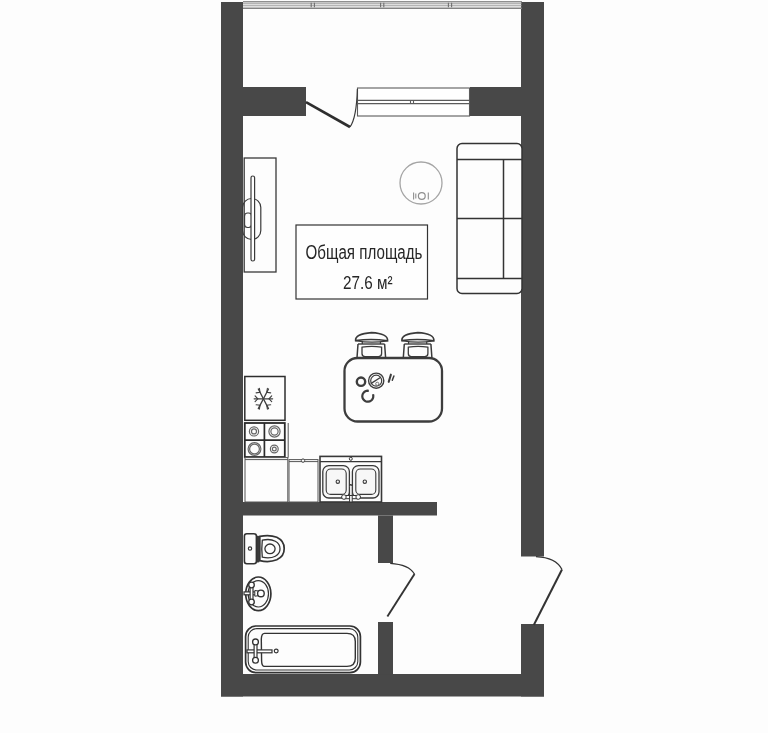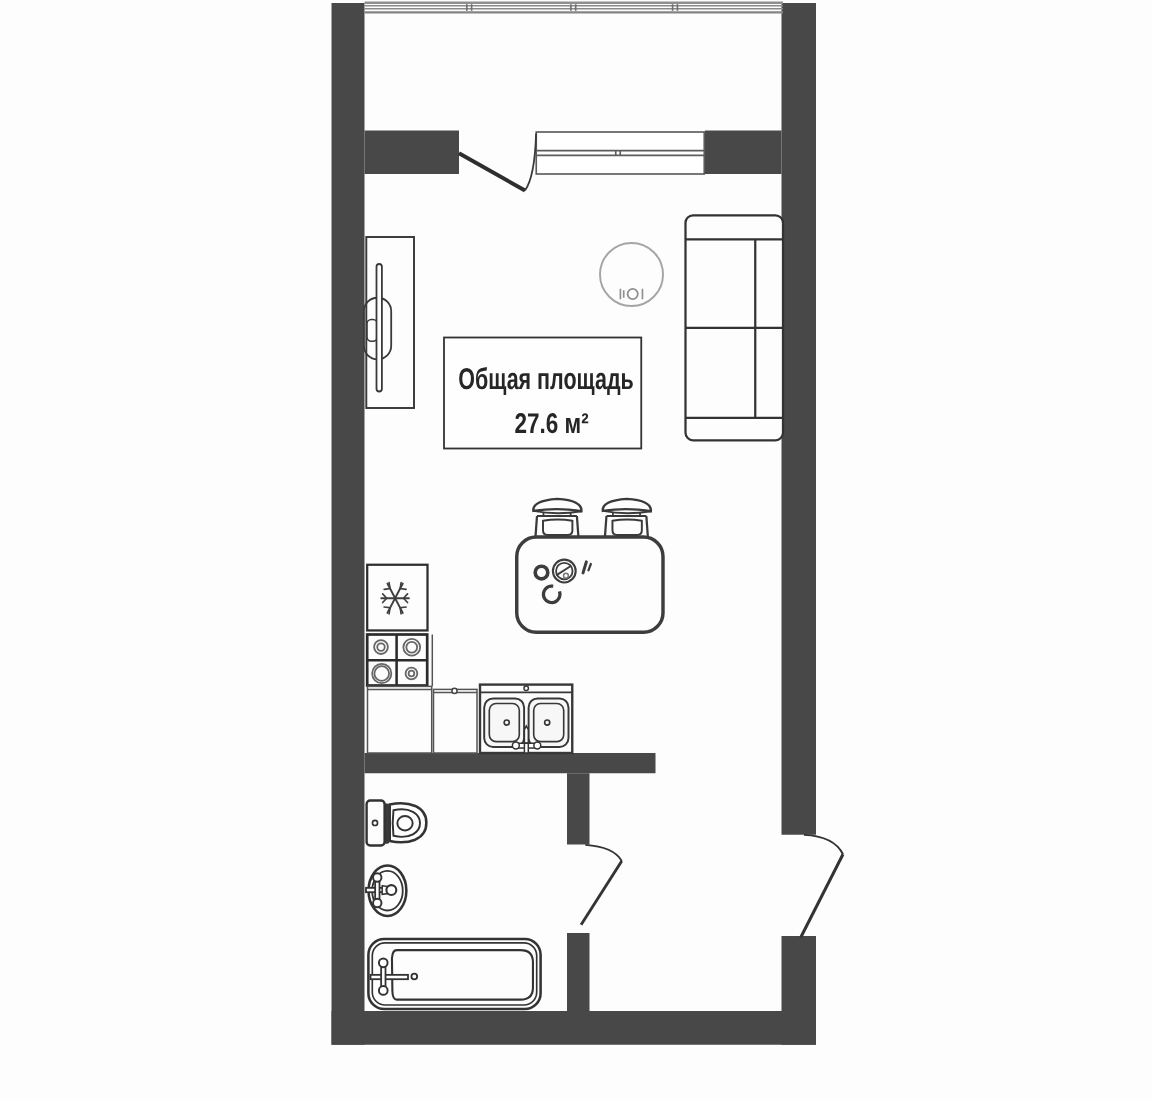--- a/index.html
+++ b/index.html
@@ -1,16 +1,16 @@
 <!DOCTYPE html>
 <html><head>
 <meta charset="utf-8">
 <style>
   html,body{margin:0;padding:0;background:#fdfdfd;}
-  .wrap{width:768px;height:733px;position:relative;overflow:hidden;font-weight:bold;}
+  .wrap{width:768px;height:733px;position:relative;overflow:hidden;}
   svg{display:block;}
   text{font-family:"Liberation Sans", sans-serif;}
 </style>
 </head>
 <body>
 <div class="wrap">
 <svg width="768" height="733" viewBox="0 0 768 733" xmlns="http://www.w3.org/2000/svg">
 
   <rect x="0" y="0" width="768" height="733" fill="#fdfdfd"></rect>
 

